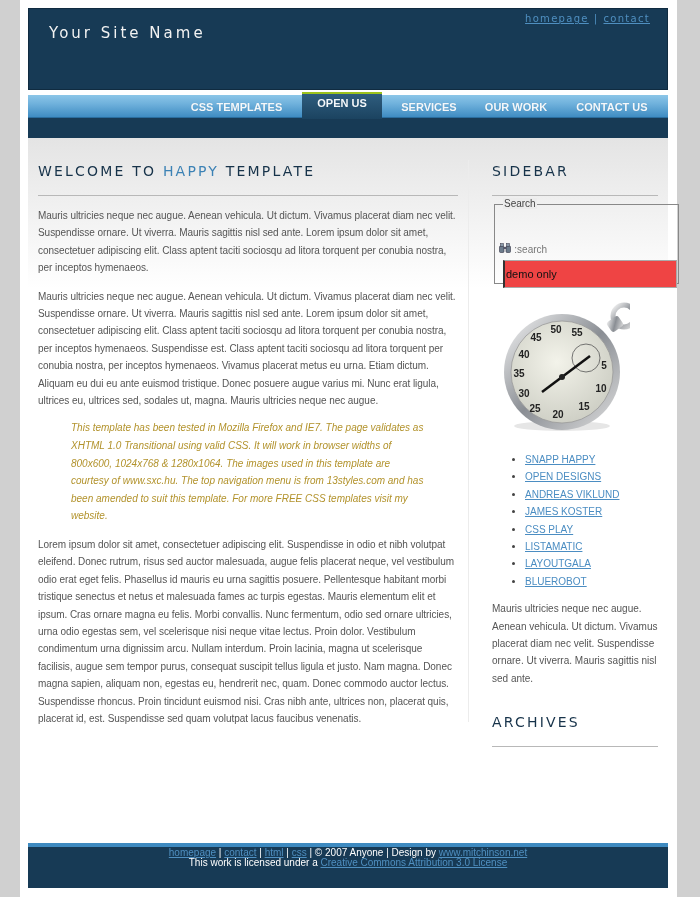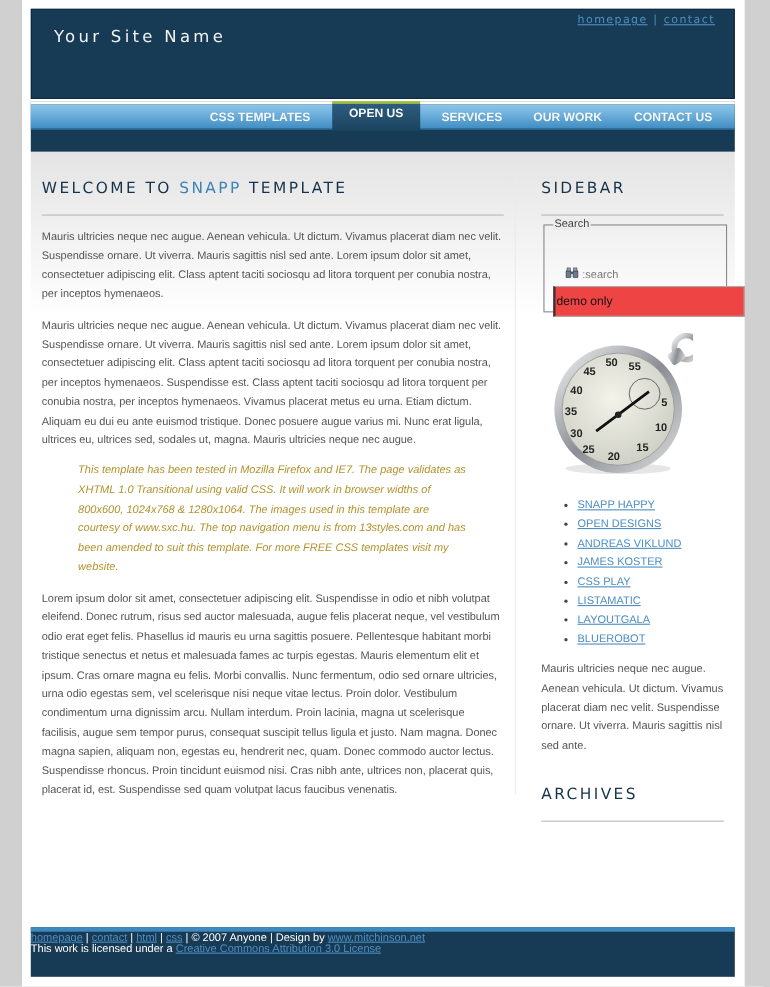--- a/index.html
+++ b/index.html
@@ -77,46 +77,46 @@
   h1 .accent { color: #3c82b5; }
   .para { margin-top: 11px; font-size: 10px; line-height: 17.4px; color: #555; letter-spacing: -0.05px; }
   .quote {
     margin: 10px 4px 0 33px; width: 355px;
     font-size: 10px; line-height: 17.6px; font-style: italic; font-weight: normal; color: #b2922b;
   }
   
   #sidebar { position: absolute; left: 472px; top: 158px; width: 166px; }
   h2.side-title { padding-top: 5px; height: 38px; border-bottom: 1px solid #b8b8b8; }
   #search-box {
-    position: relative; margin-top: 8px; width: 167px; height: 80px;
+    position: relative; margin-top: 8px; width: 185px; height: 80px;
     border: 1px solid #888; margin-left: 2px;
   }
   #search-legend {
     position: absolute; left: 8px; top: -7px; padding: 0 1px;
     background: #ececec; font-size: 10px; color: #444;
   }
-  #search-label { position: absolute; left: 19px; top: 37px; font-size: 10px; color: #777; }
+  #search-label { position: absolute; left: 4px; top: 37px; font-size: 10px; color: #777; }
   #search-label .bino { font-size: 12px; color: #555; }
   #search-input {
     position: absolute; left: 8px; top: 55px; width: 174px; height: 17px;
     border: 1px solid #aaa; border-left: 2px solid #333; background: #ef4444;
     font-family: "Liberation Sans", sans-serif; font-size: 11px; color: #111; padding: 13px 1px;
   }
   #stopwatch { margin: 10px 0 0 8px; width: 130px; height: 140px; display: block; }
   ul.links { margin: 17px 0 0 33px; list-style: disc; color: #444; }
   ul.links li { font-size: 10px; line-height: 17.4px; }
   ul.links a { color: #4b8dc2; text-decoration: underline; }
   .side-para { margin-top: 10px; font-size: 10px; line-height: 17.4px; color: #555; }
   #archives-title { margin-top: 22px; }
   ul.archives { margin-top: 11px; }
   
   #footer {
     position: absolute; left: 8px; top: 843px; width: 640px; height: 45px;
     background: #173a55; border-top: 4px solid #3e8ac0;
-    text-align: left; color: #fff; font-size: 10px; line-height: 10px;
+    text-align: center; color: #fff; font-size: 10px; line-height: 10px;
   }
   #footer a { color: #4f8fc0; text-decoration: underline; }
   #footer .l1 { padding-top: 1px; }
 </style>
 </head>
 <body>
 
 <div id="page">
 
   <div id="header">
@@ -134,21 +134,21 @@
       <a href="#" class="nav-item" style="width:94px">SERVICES</a>
       <a href="#" class="nav-item" style="width:80px">OUR WORK</a>
       <a href="#" class="nav-item" style="width:112px">CONTACT US</a>
     </div>
   </div>
 
   <div id="content-bg"></div>
   <div id="divider"></div>
 
   <div id="main">
-    <h1 class="page-title"><span>WELCOME TO </span><span class="accent">SNAPP</span><span> TEMPLATE</span></h1>
+    <h1 class="page-title"><span>WELCOME TO </span><span class="accent">HAPPY</span><span> TEMPLATE</span></h1>
     <p class="para">Mauris ultricies neque nec augue. Aenean vehicula. Ut dictum. Vivamus placerat diam nec velit. Suspendisse ornare. Ut viverra. Mauris sagittis nisl sed ante. Lorem ipsum dolor sit amet, consectetuer adipiscing elit. Class aptent taciti sociosqu ad litora torquent per conubia nostra, per inceptos hymenaeos.</p>
     <p class="para">Mauris ultricies neque nec augue. Aenean vehicula. Ut dictum. Vivamus placerat diam nec velit. Suspendisse ornare. Ut viverra. Mauris sagittis nisl sed ante. Lorem ipsum dolor sit amet, consectetuer adipiscing elit. Class aptent taciti sociosqu ad litora torquent per conubia nostra, per inceptos hymenaeos. Suspendisse est. Class aptent taciti sociosqu ad litora torquent per conubia nostra, per inceptos hymenaeos. Vivamus placerat metus eu urna. Etiam dictum. Aliquam eu dui eu ante euismod tristique. Donec posuere augue varius mi. Nunc erat ligula, ultrices eu, ultrices sed, sodales ut, magna. Mauris ultricies neque nec augue.</p>
     <p class="quote">This template has been tested in Mozilla Firefox and IE7. The page validates as XHTML 1.0 Transitional using valid CSS. It will work in browser widths of 800x600, 1024x768 &amp; 1280x1064. The images used in this template are courtesy of www.sxc.hu. The top navigation menu is from 13styles.com and has been amended to suit this template. For more FREE CSS templates visit my website.</p>
     <p class="para">Lorem ipsum dolor sit amet, consectetuer adipiscing elit. Suspendisse in odio et nibh volutpat eleifend. Donec rutrum, risus sed auctor malesuada, augue felis placerat neque, vel vestibulum odio erat eget felis. Phasellus id mauris eu urna sagittis posuere. Pellentesque habitant morbi tristique senectus et netus et malesuada fames ac turpis egestas. Mauris elementum elit et ipsum. Cras ornare magna eu felis. Morbi convallis. Nunc fermentum, odio sed ornare ultricies, urna odio egestas sem, vel scelerisque nisi neque vitae lectus. Proin dolor. Vestibulum condimentum urna dignissim arcu. Nullam interdum. Proin lacinia, magna ut scelerisque facilisis, augue sem tempor purus, consequat suscipit tellus ligula et justo. Nam magna. Donec magna sapien, aliquam non, egestas eu, hendrerit nec, quam. Donec commodo auctor lectus. Suspendisse rhoncus. Proin tincidunt euismod nisi. Cras nibh ante, ultrices non, placerat quis, placerat id, est. Suspendisse sed quam volutpat lacus faucibus venenatis.</p>
   </div>
 
   <div id="sidebar">
     <h2 class="side-title">SIDEBAR</h2>
 
     <div id="search-box">

